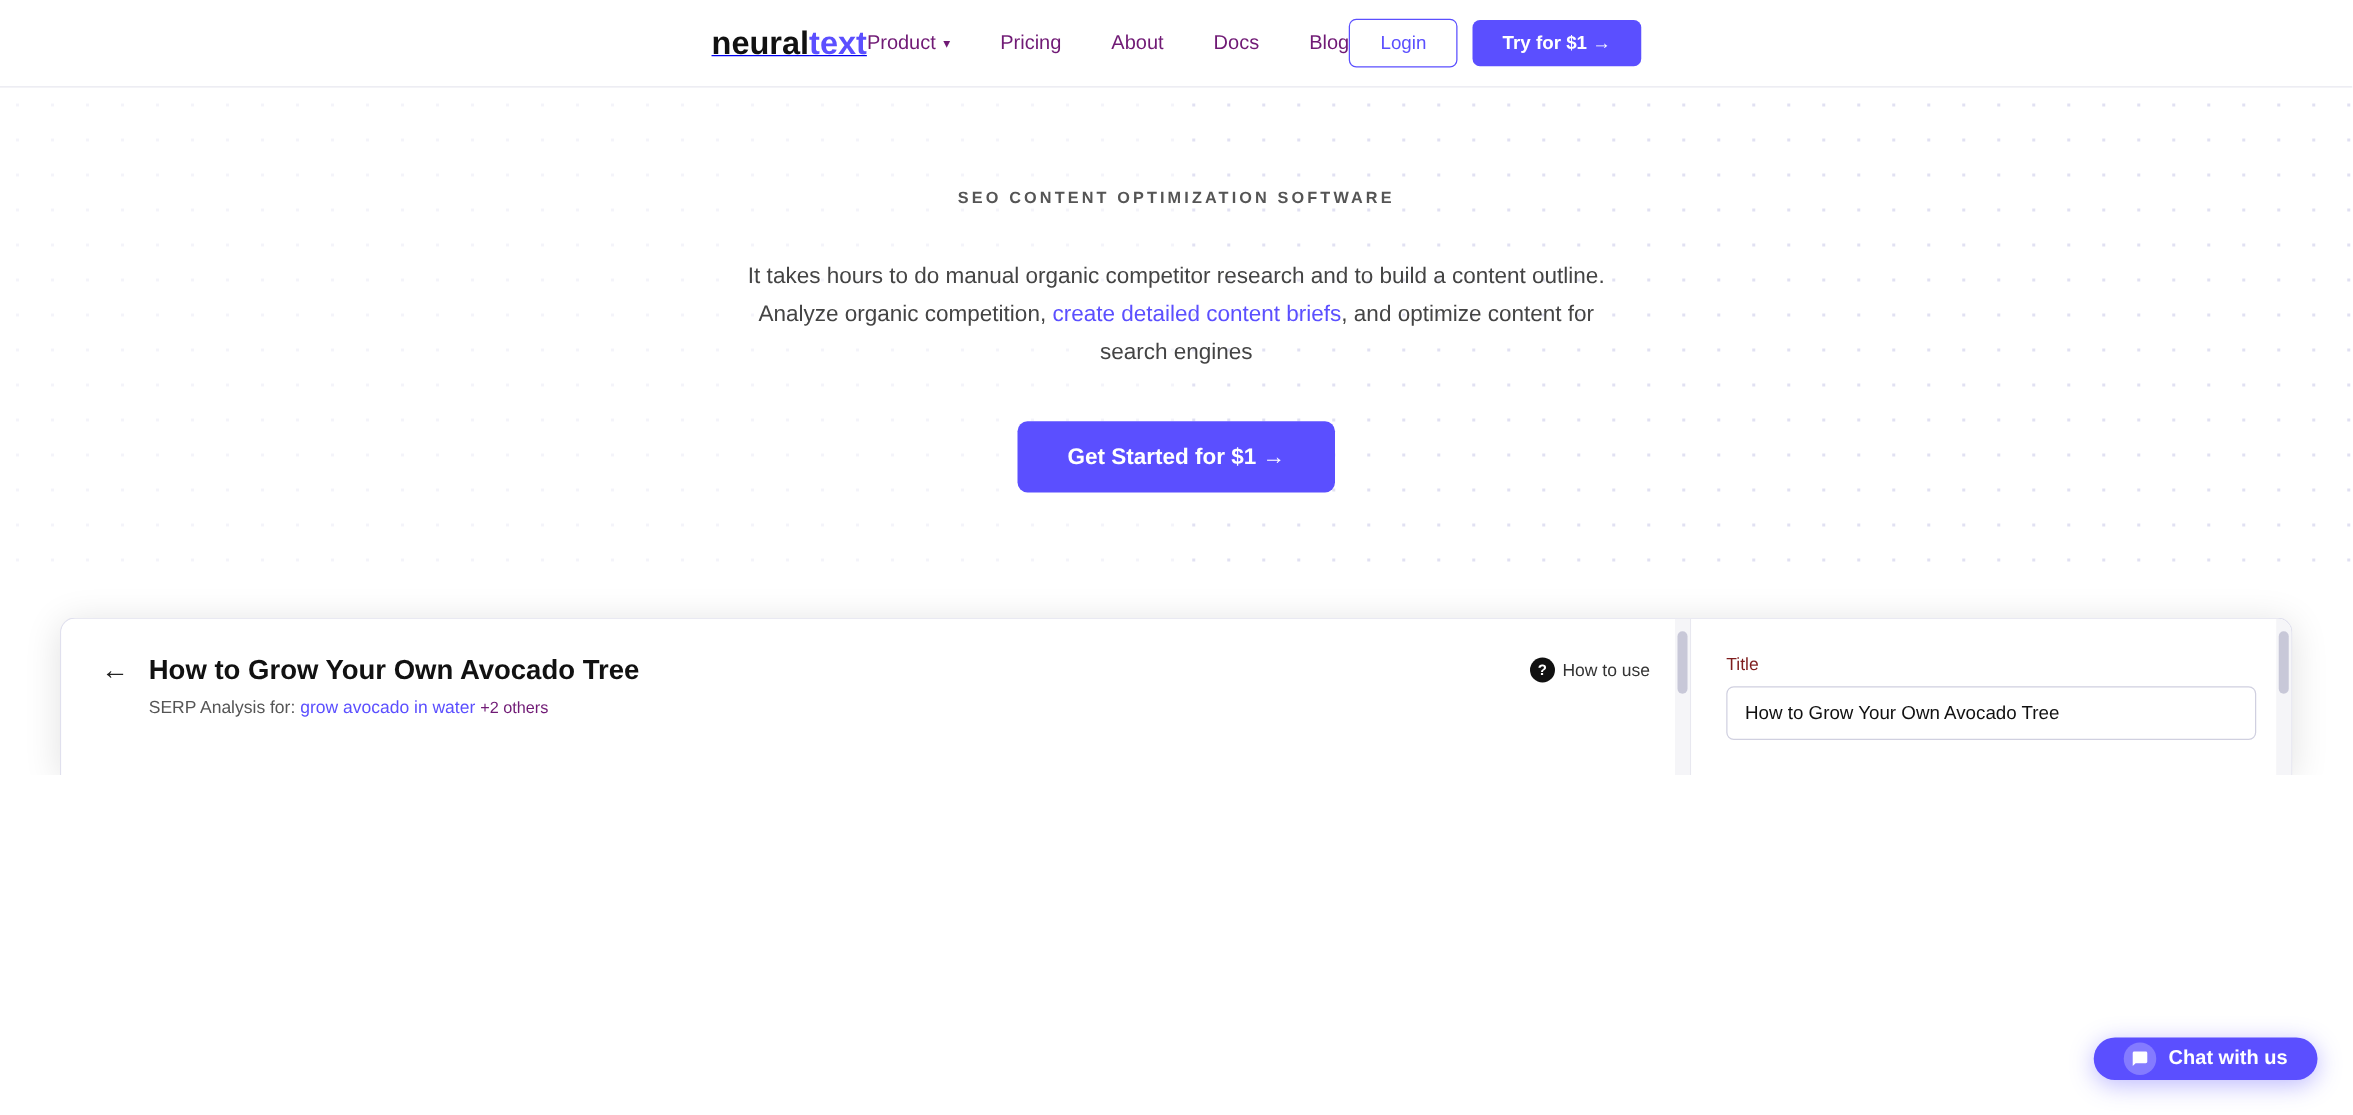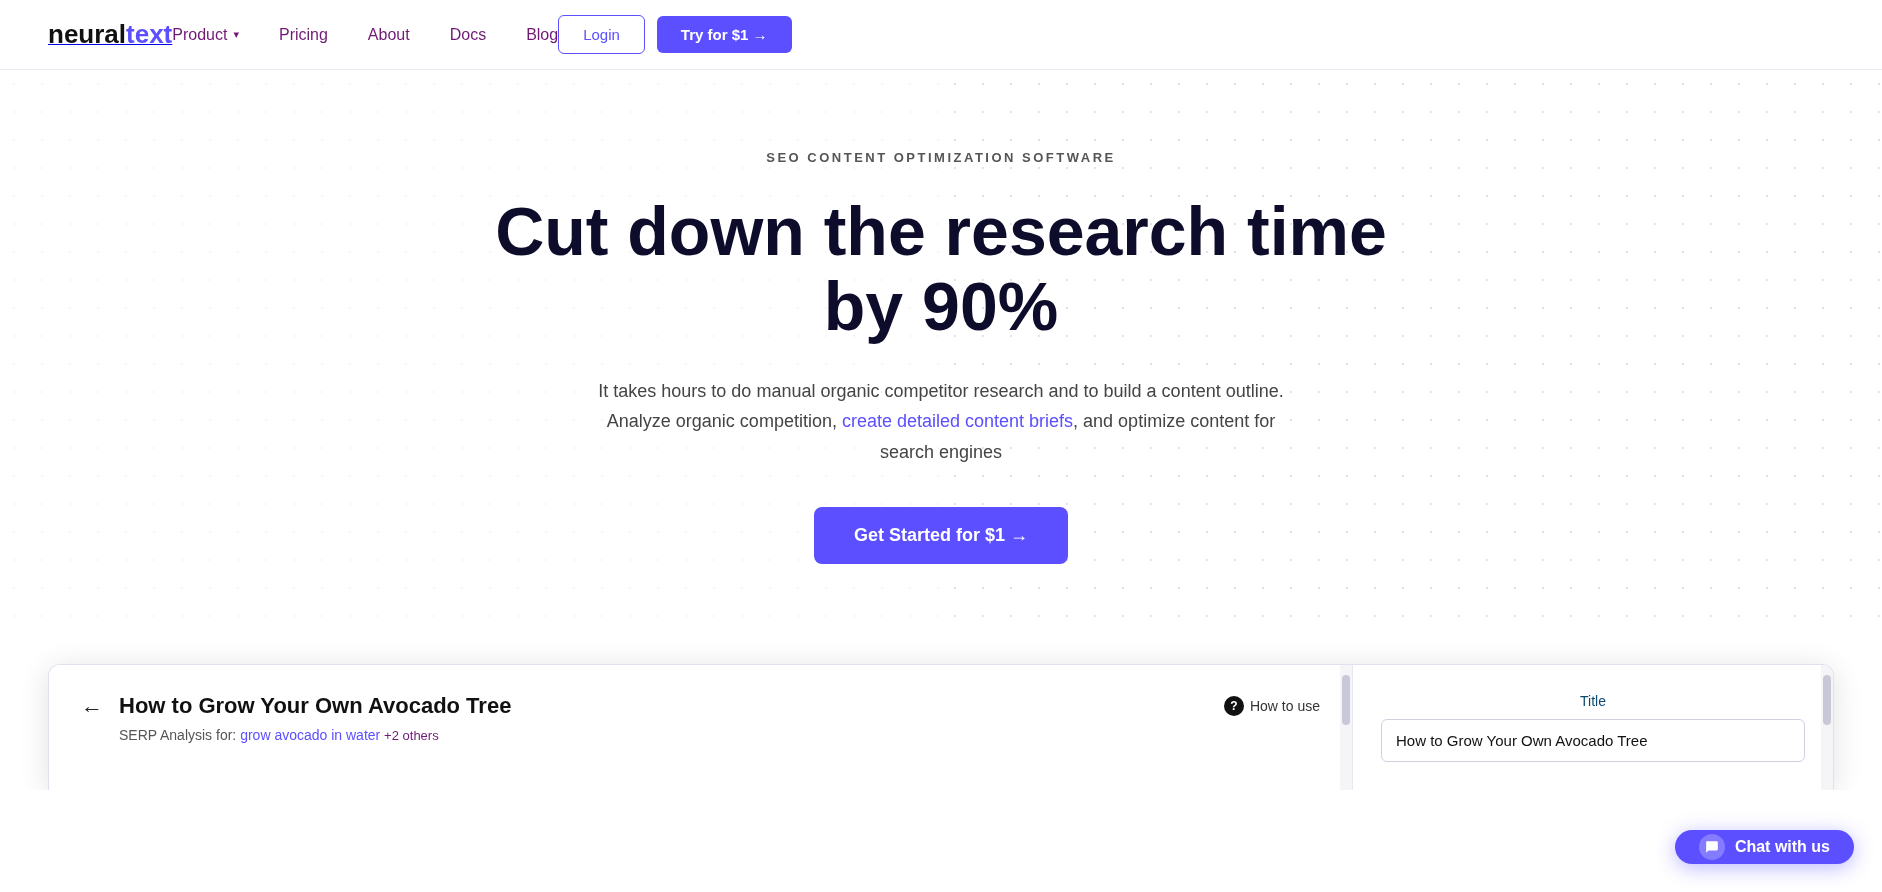--- a/index.html
+++ b/index.html
@@ -1,20 +1,20 @@
 <!DOCTYPE html>
 <html><head>
   <meta charset="utf-8">
   <style>
     * { margin: 0; padding: 0; box-sizing: border-box; }
     body { font-family: -apple-system, BlinkMacSystemFont, 'Segoe UI', sans-serif; background: #fff; overflow-x: hidden; }
 
     
     nav {
-      display: flex; align-items: center; justify-content: flex-start;
+      display: flex; align-items: center; justify-content: center;
       padding: 0 48px; height: 70px; border-bottom: 1px solid #e8e8f0;
       background: #fff; position: relative; z-index: 10;
     }
     .nav-links { display: flex; align-items: center; gap: 40px; }
     .nav-link {
       font-size: 16px; color: #701a75; text-decoration: none; cursor: pointer;
       background: none; border: none; font-family: inherit; display: flex; align-items: center; gap: 4px;
     }
     .nav-actions { display: flex; align-items: center; gap: 12px; }
     .btn-login {
@@ -39,21 +39,21 @@
       background-size: 28px 28px; opacity: 0.55; pointer-events: none;
     }
     .hero-dots-left {
       position: absolute; top: 0; left: 0; right: 50%; bottom: 0;
       background-image: radial-gradient(circle, #c8c8e8 1.5px, transparent 1.5px);
       background-size: 28px 28px; opacity: 0.2; pointer-events: none;
     }
     .hero-content { position: relative; z-index: 2; }
     .hero-subtitle {
       font-size: 13px; letter-spacing: 2.5px; font-weight: 600;
-      color: #555; text-transform: uppercase; margin-bottom: 29px;
+      color: #555; text-transform: uppercase; margin-bottom: 40px;
     }
     .hero-title {
       font-size: 68px; font-weight: 800; color: #0d0d2b; line-height: 1.1;
       margin-bottom: 32px; max-width: 900px; margin-left: auto; margin-right: auto;
     }
     .hero-desc {
       font-size: 18px; color: #444; line-height: 1.7; margin-bottom: 40px;
       max-width: 700px; margin-left: auto; margin-right: auto;
     }
     .hero-desc a { color: #5b4fff; text-decoration: none; }
@@ -87,21 +87,21 @@
     .question-icon {
       width: 20px; height: 20px; background: #111; border-radius: 50%;
       display: flex; align-items: center; justify-content: center;
       color: #fff; font-size: 12px; font-weight: 700;
     }
 
     .demo-right {
       width: 480px; background: #fff; padding: 28px 28px;
       position: relative;
     }
-    .demo-right-label { font-size: 14px; color: #0c4a6e; margin-bottom: 10px; text-align: center; }
+    .demo-right-label { font-size: 14px; color: #7f1d1d; margin-bottom: 10px; }
     .demo-right-input {
       width: 100%; padding: 12px 14px; border: 1.5px solid #d0d0e0;
       border-radius: 6px; font-size: 15px; color: #111; background: #fff;
       font-family: inherit;
     }
 
     
     .chat-widget {
       position: fixed; bottom: 28px; right: 28px;
       background: #5b4fff; color: #fff; border-radius: 50px;
@@ -156,21 +156,20 @@
     <button class="btn-login">Login</button>
     <button class="btn-try">Try for $1 →</button>
   </div>
 </nav>
 
 <section class="hero">
   <div class="hero-dots-left"></div>
   <div class="hero-dots"></div>
   <div class="hero-content">
     <p class="hero-subtitle">SEO CONTENT OPTIMIZATION SOFTWARE</p>
-    <h1 class="hero-title">Cut down the research time by 90%</h1>
     <p class="hero-desc">
       <span>It takes hours to do manual organic competitor research and to build a content outline.</span><br>
       <span>Analyze organic competition, </span><a href="#">create detailed content briefs</a><span>, and optimize content for search engines</span>
     </p>
     <button class="btn-get-started">Get Started for $1 →</button>
   </div>
 </section>
 
 <div class="demo-section">
 

